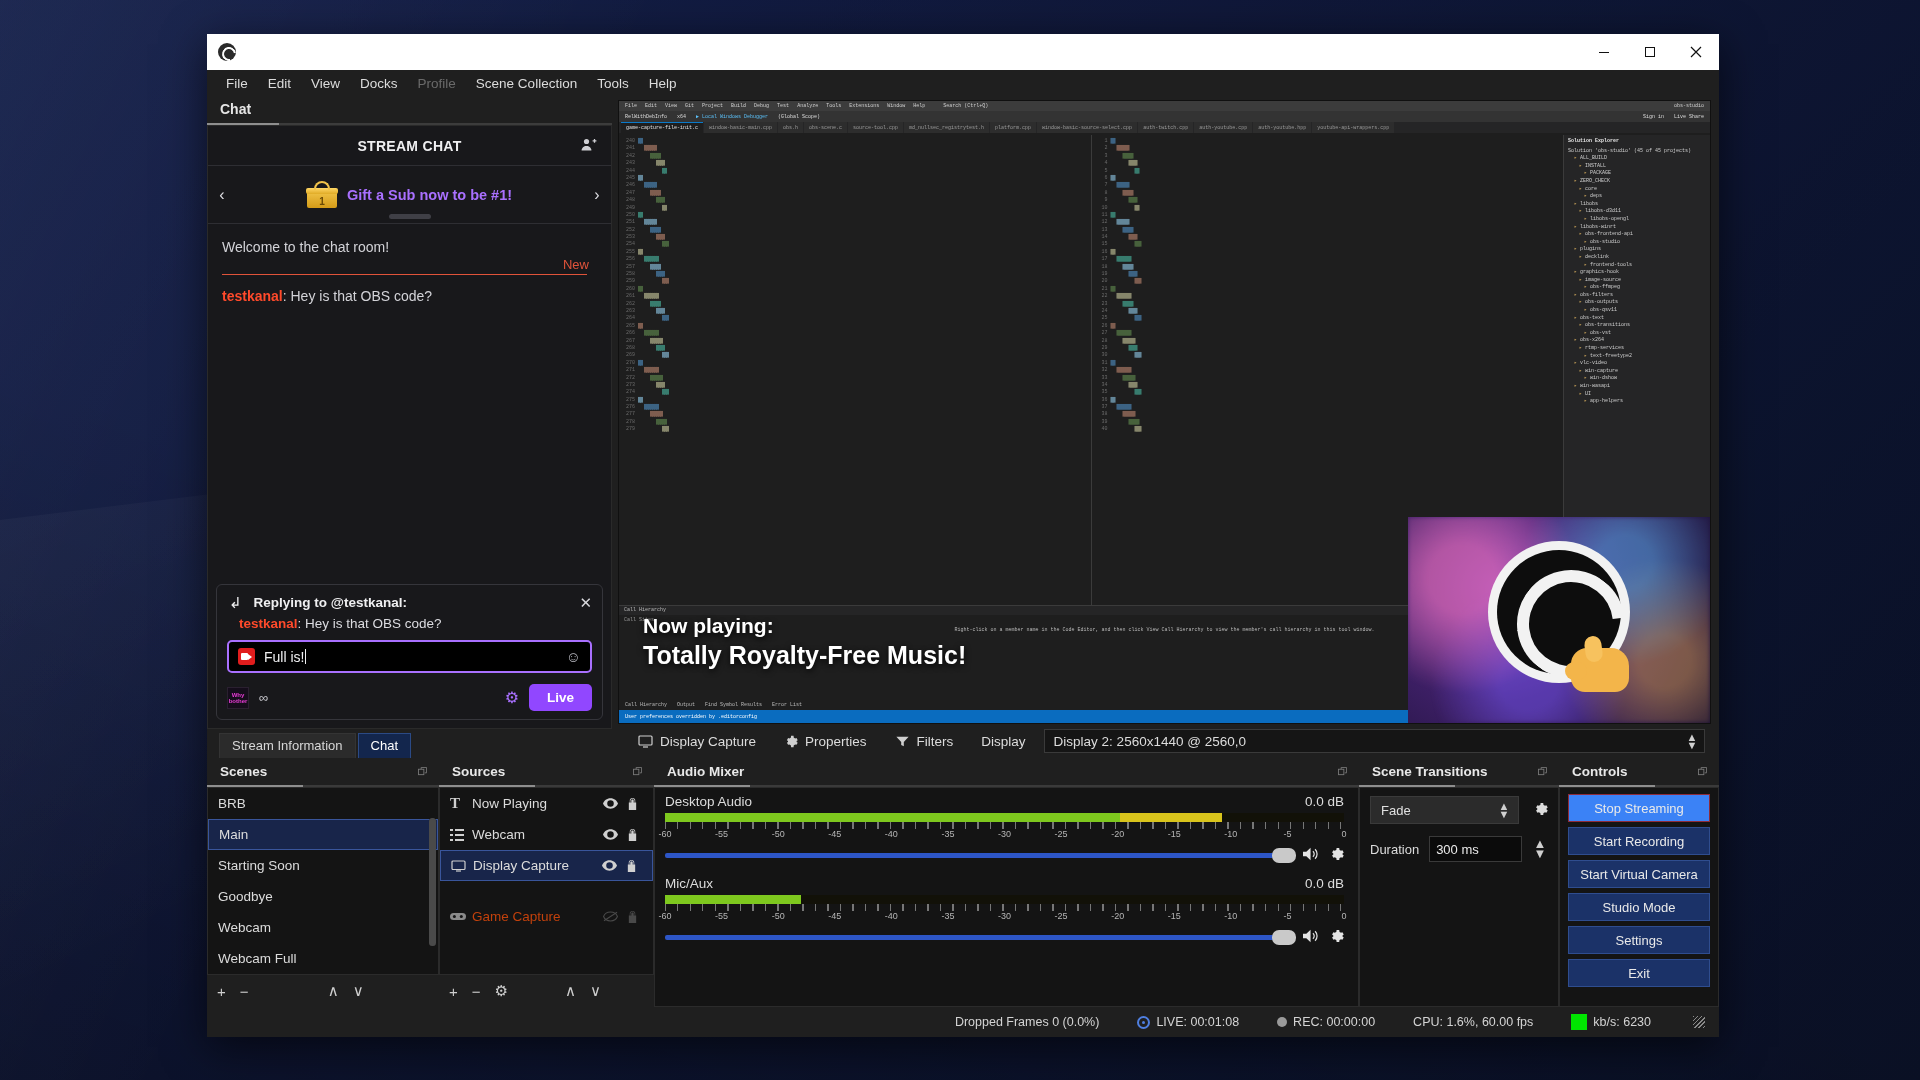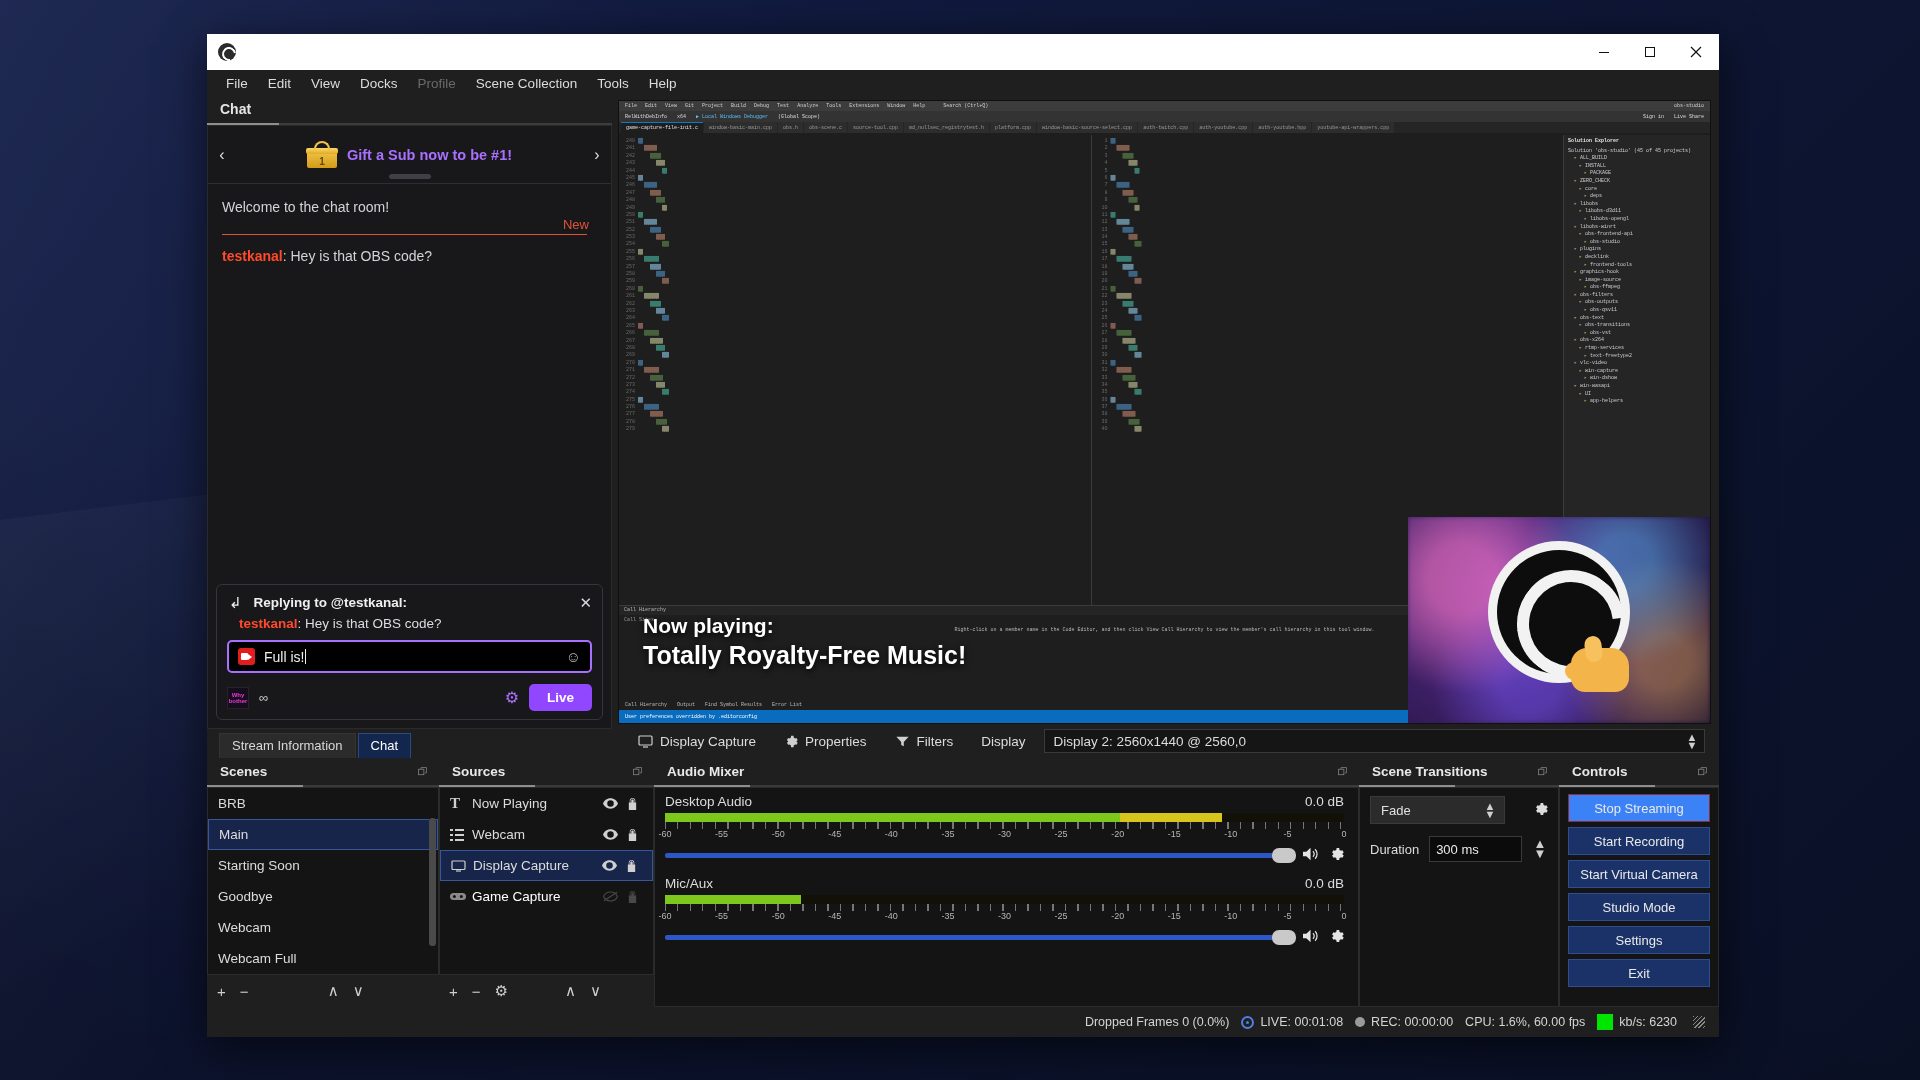--- a/index.html
+++ b/index.html
@@ -182,21 +182,21 @@
   .scenes-col{ width:232px; flex:0 0 232px;}
   .sources-col{ width:215px; flex:0 0 215px;}
   .mixer-col{ flex:1 1 auto;}
   .trans-col{ width:200px; flex:0 0 200px;}
   .ctrl-col{ width:160px; flex:0 0 160px;}
 
   .list-row{
     height:31px; display:flex; align-items:center; padding:0 10px; font-size:13.5px; color:#dcdcdc;
   }
   .list-row.selected{ background:#18254a; border:1px solid #39559b;}
-  .list-row.dimmed{ color:#ffffff;}
+  .list-row.dimmed{ color:#c2410c;margin-top:20px;}
   .list-row .ico{ width:22px; flex:0 0 22px; display:flex; align-items:center; color:#cfcfcf;}
   .list-row .nm{ flex:1 1 auto; overflow:hidden; white-space:nowrap; text-overflow:ellipsis;}
   .list-row .eye, .list-row .lock{ width:22px; flex:0 0 22px; display:flex; justify-content:center; color:#d0d0d0;}
   .list-row.dimmed .eye, .list-row.dimmed .lock{ opacity:.45;}
   .scroll-track{
     position:absolute; right:2px; top:30px; width:7px; height:128px; background:#2a2a2a; border-radius:4px;
   }
   .scroll-thumb{ position:absolute; right:2px; top:30px; width:7px; height:128px; background:#4a4a4a; border-radius:4px;}
 
   
@@ -238,21 +238,21 @@
   
   .ctrl-body{ padding:6px 8px; display:flex; flex-direction:column; gap:5px;}
   .ctrl-btn{
     height:28px; display:flex; align-items:center; justify-content:center;
     font-size:13px; color:#e9e9e9; background:#1b3268; border:1px solid #2f4d8f;
   }
   .ctrl-btn.stop{ background:#3b82f6; border-color:#8e2b3a;}
 
   
   .statusbar{
-    flex:0 0 30px; display:flex; align-items:center; justify-content:flex-end; gap:12px;
+    flex:0 0 30px; display:flex; align-items:center; justify-content:flex-end; gap:38px;
     padding:0 14px 0 0; background:#1f1f1f; font-size:12.5px; color:#d4d4d4;
   }
   .sb-item{ display:flex; align-items:center; gap:6px;}
   .live-dot{ width:13px; height:13px; border-radius:50%; border:2px solid #4f7fe0; position:relative;}
   .live-dot::after{ content:""; position:absolute; left:3px; top:3px; width:3px; height:3px; border-radius:50%; background:#4f7fe0;}
   .rec-dot{ width:10px; height:10px; border-radius:50%; background:#9a9a9a;}
   .kbps-sq{ width:16px; height:16px; background:#00e500;}
   .grip{ width:12px; height:12px; margin-left:4px;
      background-image: repeating-linear-gradient(135deg, #8a8a8a 0 1px, transparent 1px 3px);}
 
@@ -358,20 +358,30 @@
     <div class="menu-item">Tools</div>
     <div class="menu-item">Help</div>
   </div>
 
   <div class="obs-body">
 
     <div class="left-col">
       <div class="dock-title">Chat</div>
 
       <div class="chat-dock">
+        <div class="chat-header">
+          <span>STREAM CHAT</span>
+          <span class="people-icon">
+            <svg width="16" height="14" viewBox="0 0 16 14" fill="#cfcfd4">
+              <circle cx="5.5" cy="4" r="2.6"></circle>
+                <path d="M0.6 13c0-2.8 2.2-4.6 4.9-4.6S10.4 10.2 10.4 13z"></path>
+              <path d="M11.6 3.4h3.8M13.5 1.5v3.8" stroke="#cfcfd4" stroke-width="1.3" fill="none"></path>
+            </svg>
+          </span>
+        </div>
 
         <div class="promo-bar">
           <div class="promo-arrow">‹</div>
           <div class="promo-center">
             <span class="gift-ico">
               <span class="box"></span>
                 <span class="lid"></span>
                 <span class="bow"></span>
               <span class="num">1</span>
             </span>
@@ -1281,21 +1291,21 @@
         <span>Scene Transitions</span>
         <span class="sp"></span>
         <span class="fico">
           <svg width="9" height="9" viewBox="0 0 10 10" fill="none" stroke="#cfcfcf" stroke-width="1">
               <rect x="0.5" y="2.5" width="6" height="6"></rect>
               <path d="M3.5 2.5V0.5h6v6h-2"></path>
             </svg>
         </span>
       </div>
       <div class="panel-body tr-body">
-        <div style="display:flex;align-items:center;gap:20px">
+        <div style="display:flex;align-items:center;gap:6px">
           <div class="tr-select" style="flex:1 1 auto">
             <span>Fade</span>
             <span class="sp"></span>
             <span class="spinner">
                 <span>▲</span>
                 <span>▼</span>
               </span>
           </div>
           <span class="tr-gear">
             <svg width="15" height="15" viewBox="0 0 16 16" fill="#dcdcdc">

